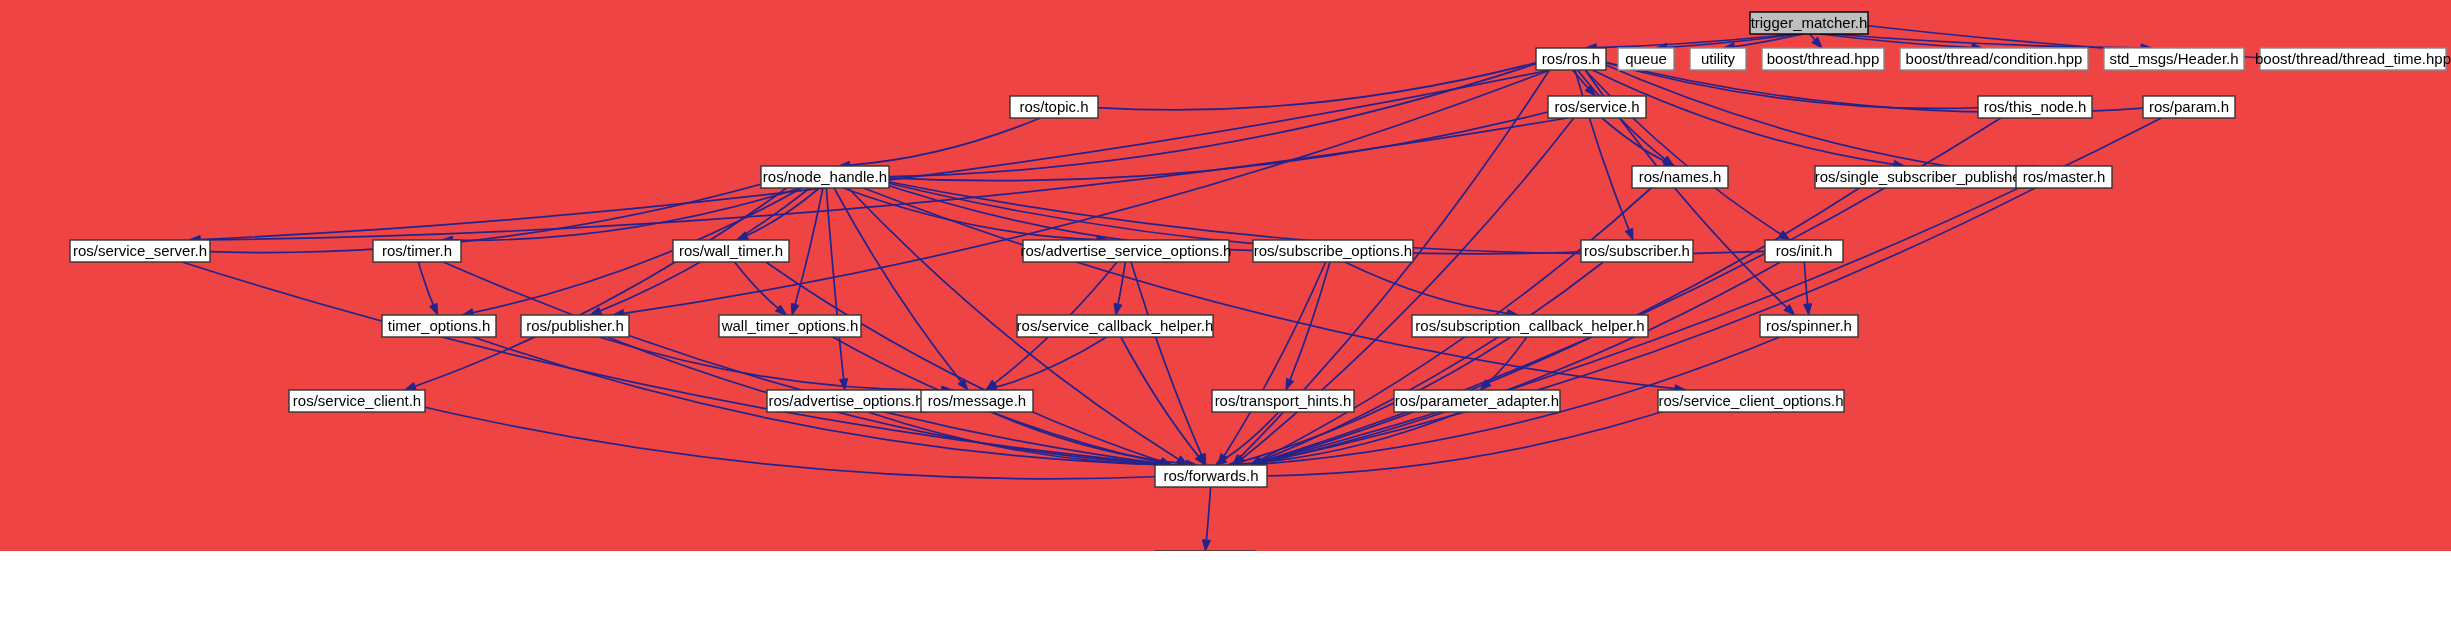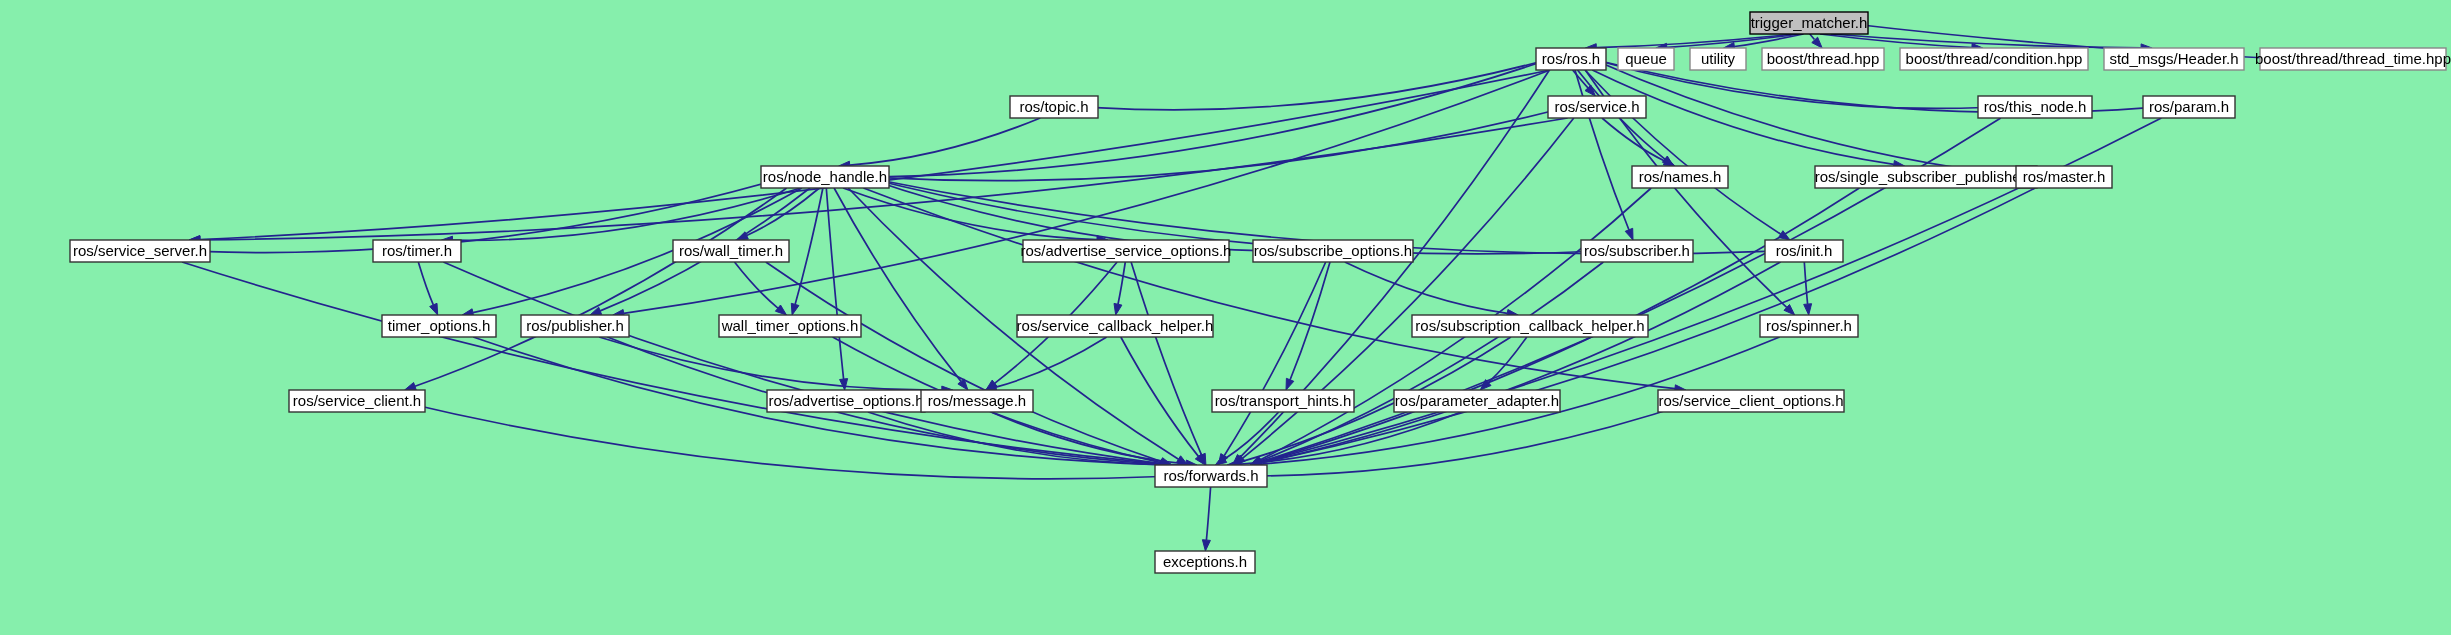--- a/index.html
+++ b/index.html
@@ -3,22 +3,22 @@
 <meta charset="utf-8">
 <style>
   html, body {
     margin: 0;
     padding: 0;
     background: #ffffff;
   }
   #graph-root {
     position: relative;
     width: 2451px;
-    height: 635px;
-    background: #86efac;
+    height: 551px;
+    background: #ef4444;
     font-family: "Liberation Sans", sans-serif;
     overflow: hidden;
   }
   svg.graph-canvas {
     position: absolute;
     left: 0;
     top: 0;
     width: 2451px;
     height: 635px;
     display: block;

